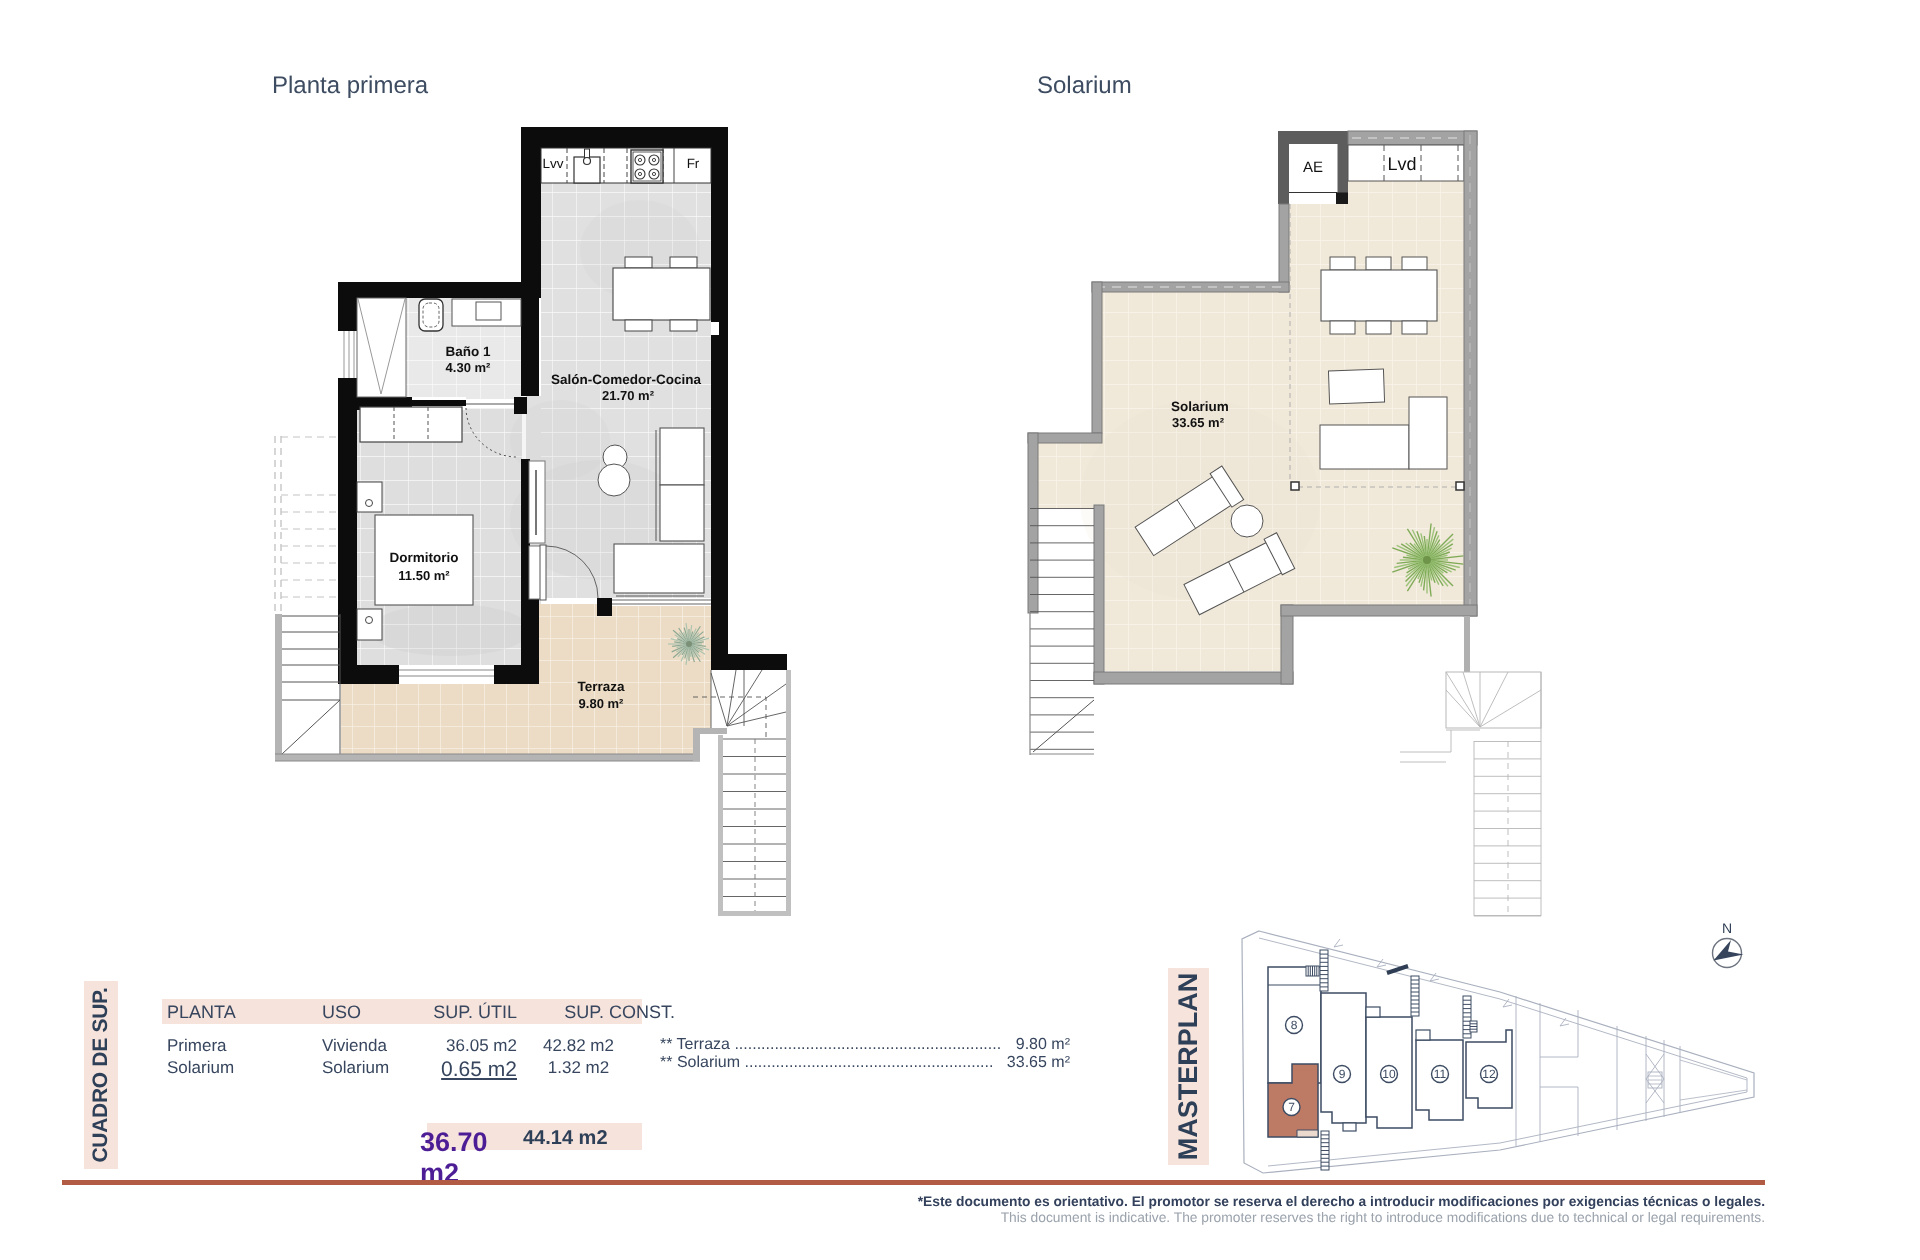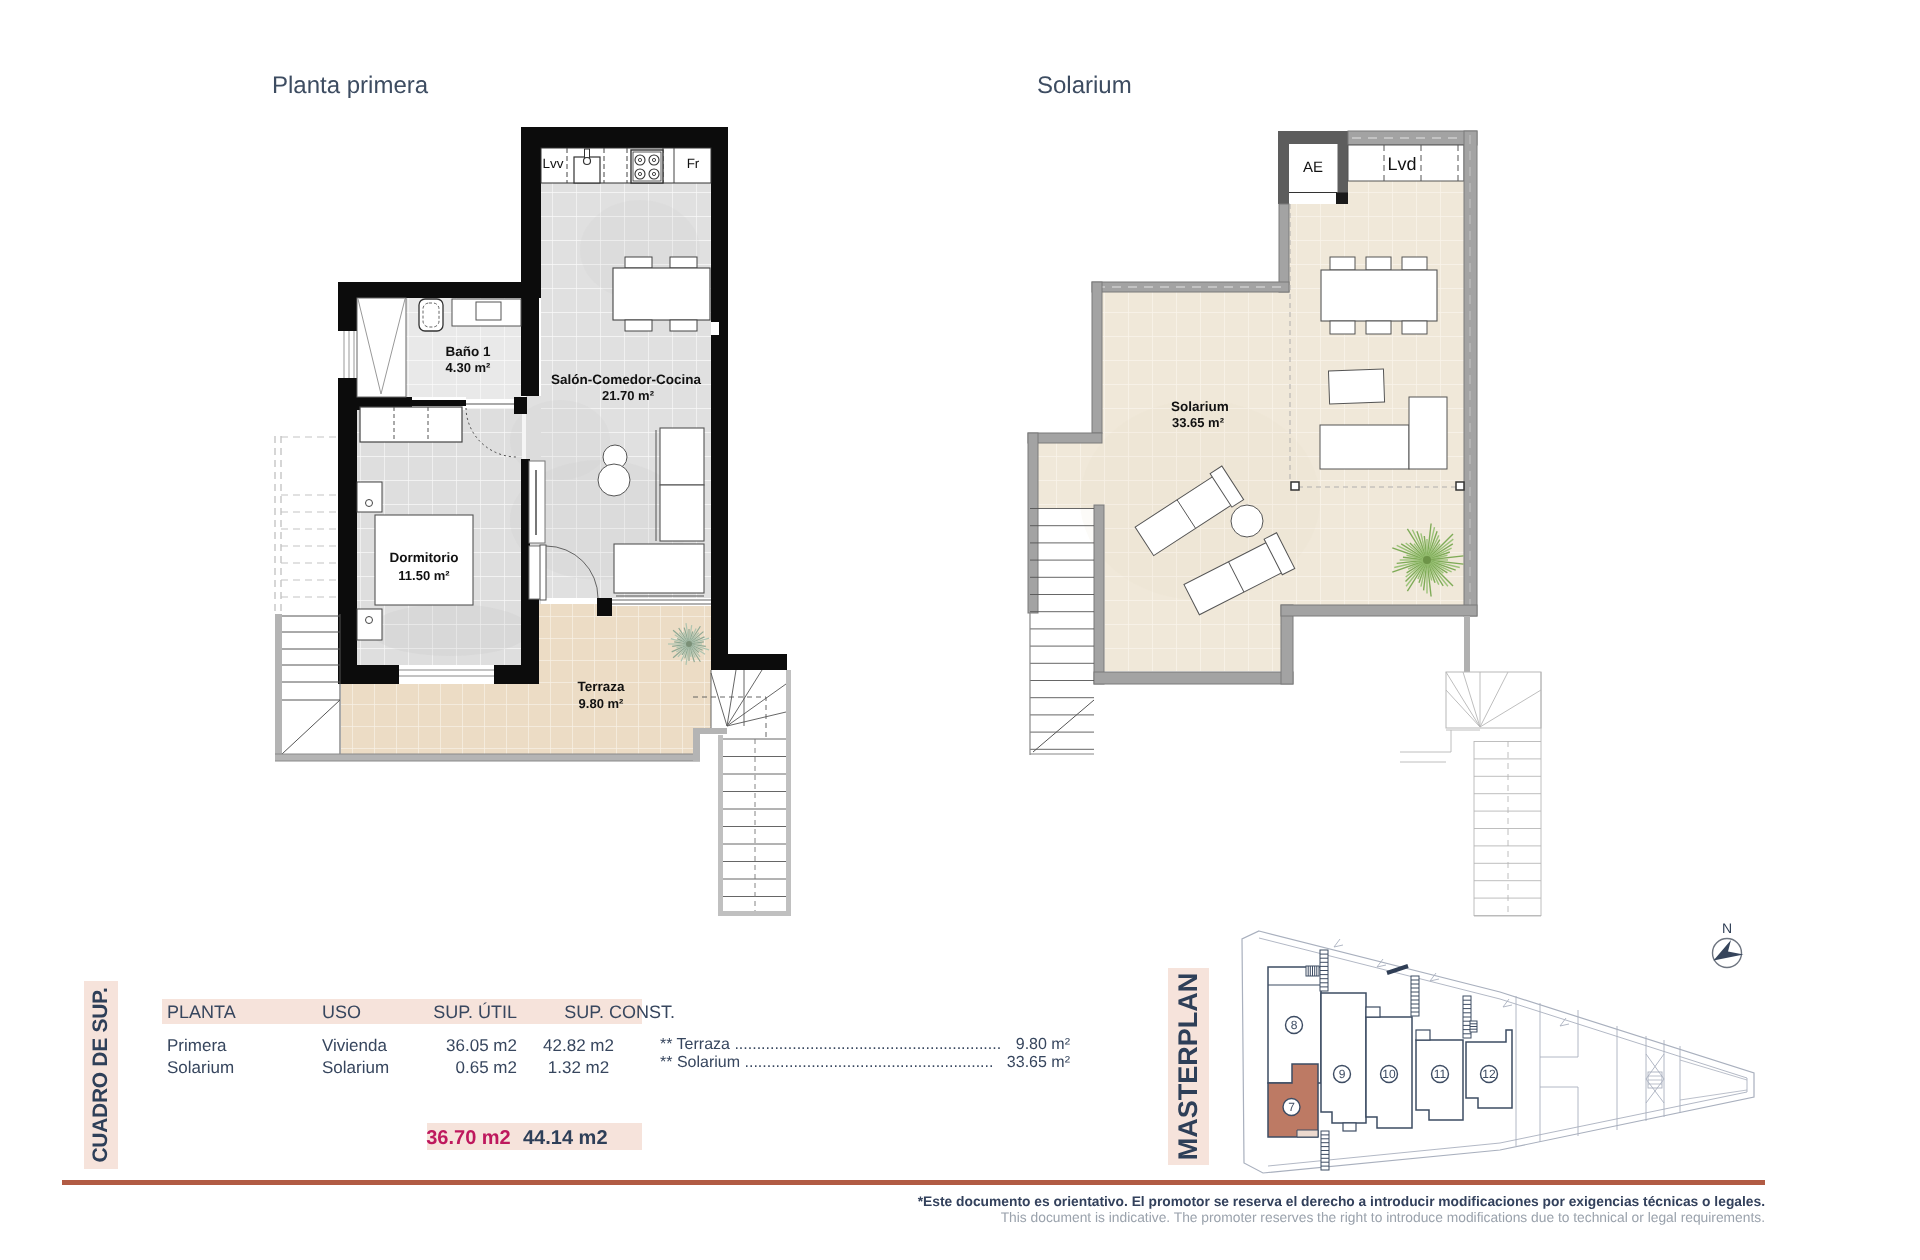--- a/index.html
+++ b/index.html
@@ -634,25 +634,25 @@
 <div class="abs" style="left:380px;top:1002px;width:137px;text-align:right;font-size:18px;color:#37465e;white-space:nowrap;">SUP. ÚTIL</div>
 <div class="abs" style="left:490px;top:1002px;width:152px;text-align:right;font-size:18px;color:#37465e;white-space:nowrap;margin-left:33px;">SUP. CONST.</div>
 
 <div class="abs" style="left:167px;top:1036px;font-size:17px;color:#37465e;">Primera</div>
 <div class="abs" style="left:322px;top:1036px;font-size:17px;color:#37465e;">Vivienda</div>
 <div class="abs" style="left:420px;top:1036px;width:97px;text-align:right;font-size:17px;color:#37465e;">36.05 m2</div>
 <div class="abs" style="left:530px;top:1036px;width:97px;text-align:center;font-size:17px;color:#37465e;">42.82 m2</div>
 
 <div class="abs" style="left:167px;top:1058px;font-size:17px;color:#37465e;">Solarium</div>
 <div class="abs" style="left:322px;top:1058px;font-size:17px;color:#37465e;">Solarium</div>
-<div class="abs" style="left:420px;top:1058px;width:97px;text-align:right;font-size:17px;color:#37465e;">0.65 m2</div>
+<div class="abs" style="left:420px;top:1058px;width:97px;text-align:right;font-size:21px;color:#37465e;text-decoration:underline;">0.65 m2</div>
 <div class="abs" style="left:530px;top:1058px;width:97px;text-align:center;font-size:17px;color:#37465e;">1.32 m2</div>
 
 <div class="abs" style="left:427px;top:1123px;width:215px;height:27px;background:#f6e3db;"></div>
-<div class="abs" style="left:420px;top:1127px;width:97px;text-align:center;font-size:20px;font-weight:bold;color:#be185d;">36.70 m2</div>
+<div class="abs" style="left:420px;top:1127px;width:97px;text-align:left;font-size:27px;font-weight:bold;color:#4c1d95;">36.70 m2</div>
 <div class="abs" style="left:523px;top:1127px;width:97px;text-align:left;font-size:20px;font-weight:bold;color:#2e3f58;">44.14 m2</div>
 
 <div class="abs" style="left:660px;top:1036px;width:342px;font-size:16px;color:#37465e;white-space:nowrap;overflow:hidden;">** Terraza <span>........................................................................</span></div>
 <div class="abs" style="left:980px;top:1036px;width:90px;text-align:right;font-size:16px;color:#37465e;">9.80 m²</div>
 
 <div class="abs" style="left:660px;top:1054px;width:334px;font-size:16px;color:#37465e;white-space:nowrap;overflow:hidden;">** Solarium <span>......................................................................</span></div>
 <div class="abs" style="left:980px;top:1054px;width:90px;text-align:right;font-size:16px;color:#37465e;">33.65 m²</div>
 
 <div class="abs" style="left:62px;top:1180px;width:1703px;height:5px;background:#b15b44;"></div>
 

